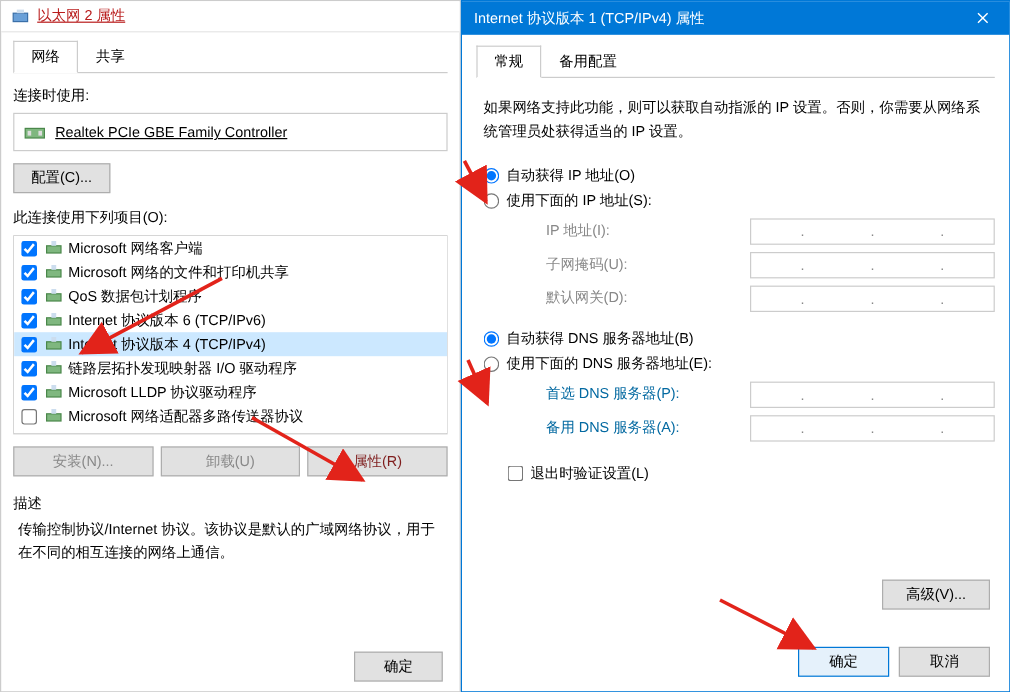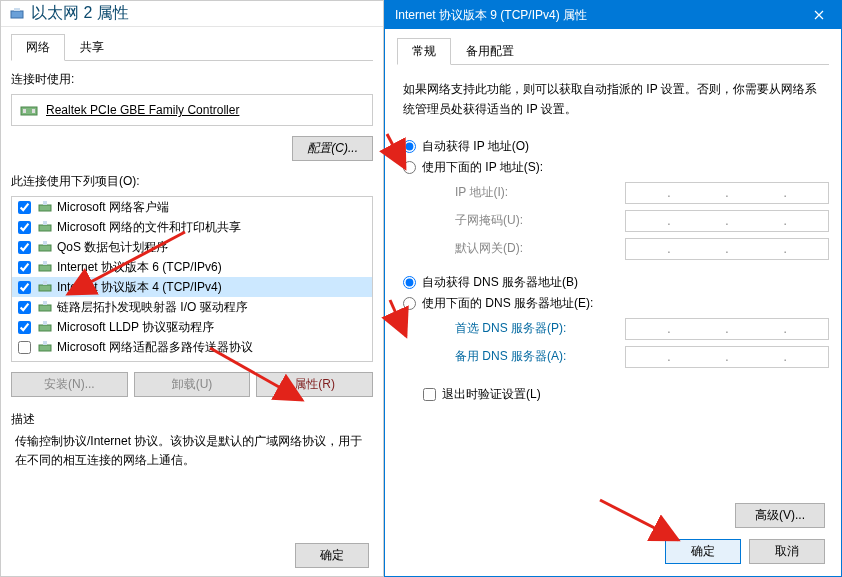--- a/index.html
+++ b/index.html
@@ -2,32 +2,32 @@
 <html><head>
 <meta charset="utf-8">
 <style>
   * { box-sizing: border-box; font-family: "Microsoft YaHei", "Segoe UI", Tahoma, sans-serif; font-size: 12px; }
   body { margin: 0; background: #fff; width: 842px; height: 577px; position: relative; overflow: hidden; }
 
   
   .left-window { position: absolute; left: 0; top: 0; width: 384px; height: 577px; background: #fff; border: 1px solid #ccc; }
   .left-titlebar { height: 26px; display: flex; align-items: center; padding: 0 8px; border-bottom: 1px solid #e5e5e5; background: #fff; }
   .left-titlebar .adapter-icon { width: 16px; height: 16px; margin-right: 6px; }
-  .left-titlebar span.title-text { font-size: 16px; color: #0c4a6e; }
+  .left-titlebar span.title-text { font-size: 12px; color: #b91c1c; text-decoration: underline; }
 
   .left-body { padding: 6px 10px 10px 10px; }
   .tab-strip { display: flex; border-bottom: 1px solid #ccc; margin-bottom: 10px; }
   .tab { padding: 4px 14px; border: 1px solid transparent; border-bottom: none; position: relative; top: 1px; cursor: default; }
   .tab.active { border-color: #ccc; background: #fff; border-bottom: 1px solid #fff; }
 
   .section-label { margin: 4px 0 6px 0; }
   .adapter-box { border: 1px solid #ccc; padding: 6px 8px; display: flex; align-items: center; height: 32px; text-decoration: underline; }
   .adapter-box .nic-icon { width: 18px; height: 18px; margin-right: 8px; }
 
-  .configure-row { display: flex; justify-content: flex-end; margin: 10px 0 12px 0; font-style: italic; }
+  .configure-row { display: flex; justify-content: flex-start; margin: 10px 0 12px 0; }
   .btn { background: #e1e1e1; border: 1px solid #adadad; padding: 3px 14px; min-width: 74px; text-align: center; cursor: default; }
   .btn.hover-style { background: #e5f1fb; border-color: #0078d7; }
 
   .listbox { border: 1px solid #ccc; height: 166px; overflow-x: scroll; overflow-y: hidden; background: #fff; position: relative; }
   .list-inner { min-width: 420px; }
   .list-item { display: flex; align-items: center; padding: 1px 4px; height: 20px; white-space: nowrap; }
   .list-item.selected { background: #cce8ff; }
   .list-item input[type=checkbox] { margin: 0 6px 0 2px; width: 13px; height: 13px; }
   .proto-icon { width: 16px; height: 16px; margin-right: 4px; display:inline-block; }
 
@@ -61,21 +61,21 @@
   .ip-field-row { display: flex; align-items: center; margin: 6px 0; justify-content: flex-end; }
   .ip-field-row .field-label { width: 170px; color: #888; }
   .ip-input { width: 204px; height: 22px; border: 1px solid #ccc; background: #fff; display: flex; align-items: center; justify-content: space-around; color: #888; }
   .ip-input span.dot { color: #888; }
 
   .dns-fields .field-label { color: #0369a1; }
 
   .validate-row { margin: 18px 0 0 26px; display: flex; align-items: center; }
   .validate-row input[type=checkbox] { margin: 0 6px 0 0; }
 
-  .advanced-row { position: absolute; right: 16px; top: 474px; }
+  .advanced-row { position: absolute; right: 16px; top: 454px; }
   .advanced-row .btn { min-width: 90px; }
 
   .right-footer { position: absolute; bottom: 12px; right: 16px; display: flex; gap: 8px; }
   .right-footer .btn { min-width: 76px; }
 
   
   .arrow-svg { position: absolute; pointer-events: none; z-index: 100; }
 
   
   .proto-icon svg { width:16px; height:16px; }
@@ -190,21 +190,21 @@
     <div class="desc-label">描述</div>
     <div class="desc-text">传输控制协议/Internet 协议。该协议是默认的广域网络协议，用于在不同的相互连接的网络上通信。</div>
   </div>
   <div class="left-footer">
     <div class="btn">确定</div>
   </div>
 </div>
 
 <div class="right-window">
   <div class="right-titlebar">
-    <span class="title-text">Internet 协议版本 9 (TCP/IPv4) 属性</span>
+    <span class="title-text">Internet 协议版本 1 (TCP/IPv4) 属性</span>
     <div class="close-btn">
       <svg width="10" height="10" viewBox="0 0 10 10">
           <path d="M1 1 L9 9 M9 1 L1 9" stroke="#fff" stroke-width="1.2"></path>
         </svg>
     </div>
   </div>
   <div class="right-body">
     <div class="right-tab-strip">
       <div class="right-tab active">常规</div>
       <div class="right-tab">备用配置</div>

